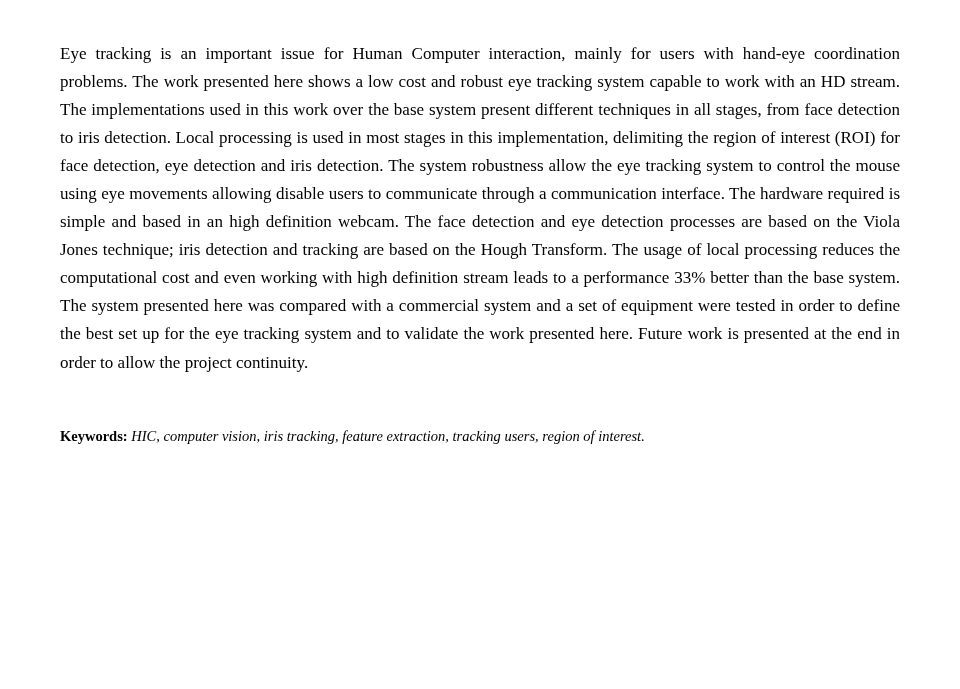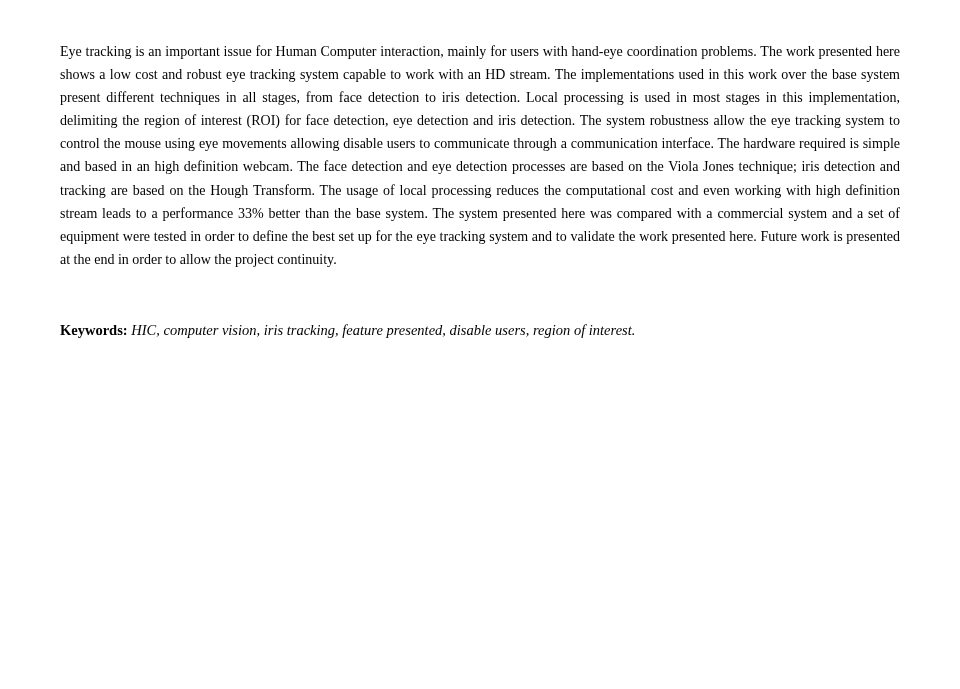--- a/index.html
+++ b/index.html
@@ -28,21 +28,21 @@
       text-align: center;
       font-size: 16px;
       font-weight: bold;
       letter-spacing: 3px;
       text-transform: uppercase;
       margin-bottom: 22px;
       font-family: "Computer Modern", "Latin Modern", Georgia, serif;
     }
 
     .abstract-body {
-      font-size: 14px;
+      font-size: 17px;
       line-height: 1.65;
       text-align: justify;
       font-family: "Computer Modern", "Latin Modern", Georgia, "Times New Roman", serif;
       color: #000000;
     }
 
     .abstract-body p {
       margin-bottom: 0;
       text-indent: 0;
     }
@@ -69,15 +69,15 @@
 
 <div class="page-content">
 
   <div class="abstract-body">
     <p>Eye tracking is an important issue for Human Computer interaction, mainly for users with hand-eye coordination problems. The work presented here shows a low cost and robust eye tracking system capable to work with an HD stream. The implementations used in this work over the base system present different techniques in all stages, from face detection to iris detection. Local processing is used in most stages in this implementation, delimiting the region of interest (ROI) for face detection, eye detection and iris detection. The system robustness allow the eye tracking system to control the mouse using eye movements allowing disable users to communicate through a communication interface. The hardware required is simple and based in an high definition webcam. The face detection and eye detection processes are based on the Viola Jones technique; iris detection and tracking are based on the Hough Transform. The usage of local processing reduces the computational cost and even working with high definition stream leads to a performance 33% better than the base system. The system presented here was compared with a commercial system and a set of equipment were tested in order to define the best set up for the eye tracking system and to validate the work presented here. Future work is presented at the end in order to allow the project continuity.</p>
   </div>
 
   <div class="keywords-section">
     <span class="keywords-label">Keywords:</span>
     <span> </span>
-    <span class="keywords-text">HIC, computer vision, iris tracking, feature presented, disable users, region of interest.</span>
+    <span class="keywords-text">HIC, computer vision, iris tracking, feature extraction, tracking users, region of interest.</span>
   </div>
 </div>
 
 </body></html>

